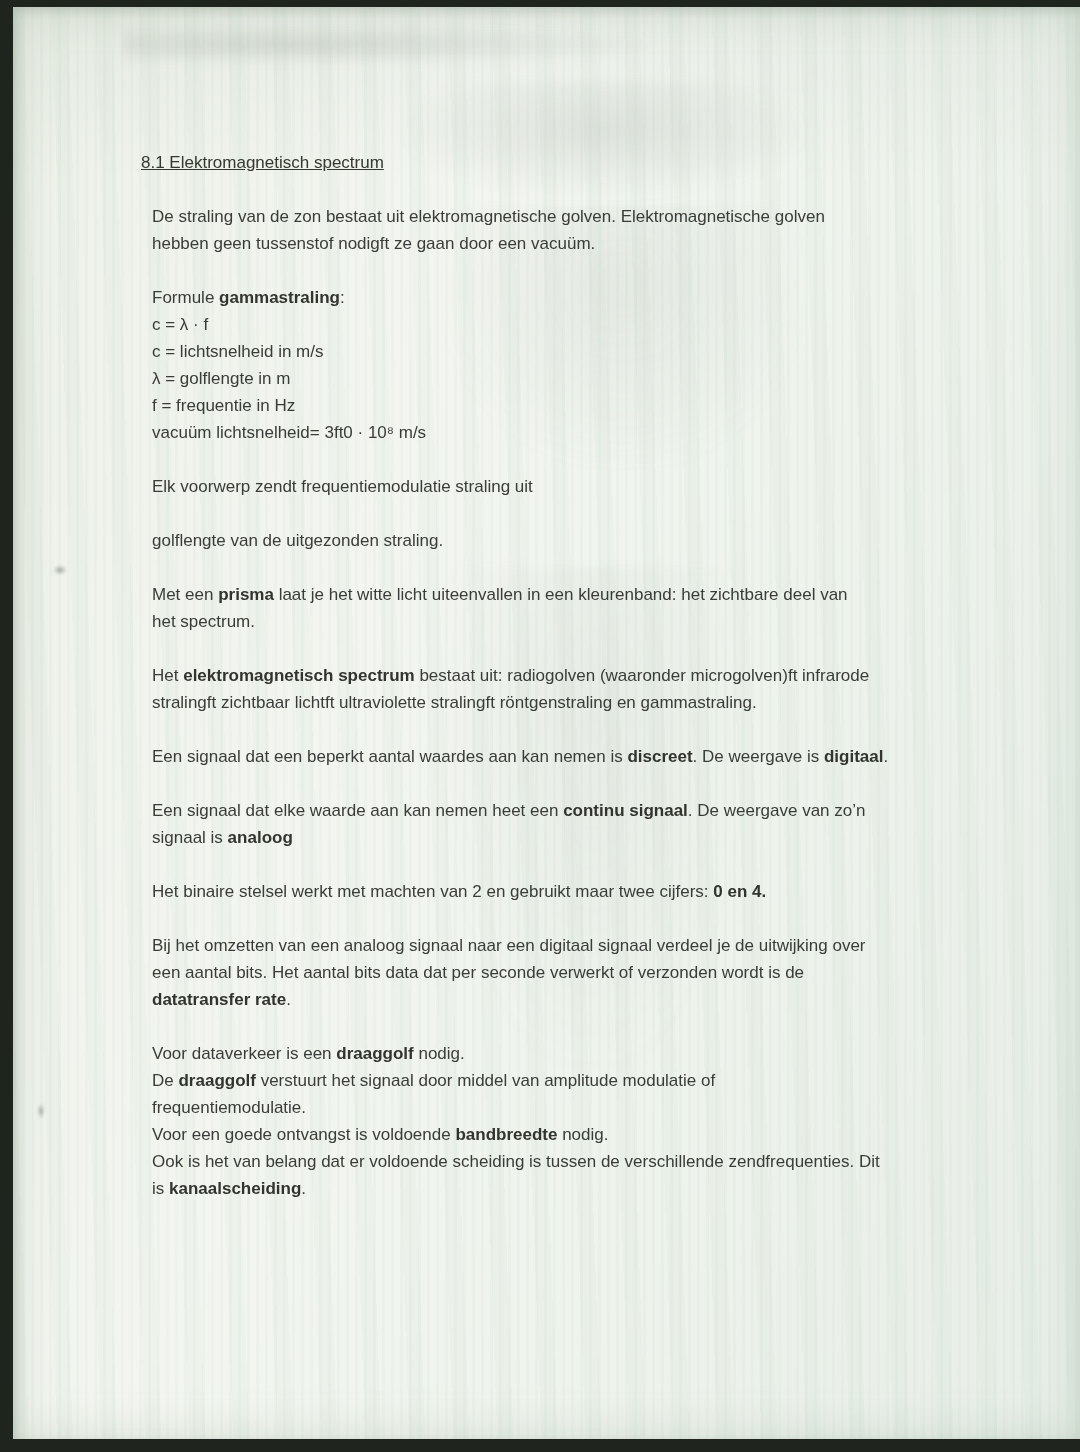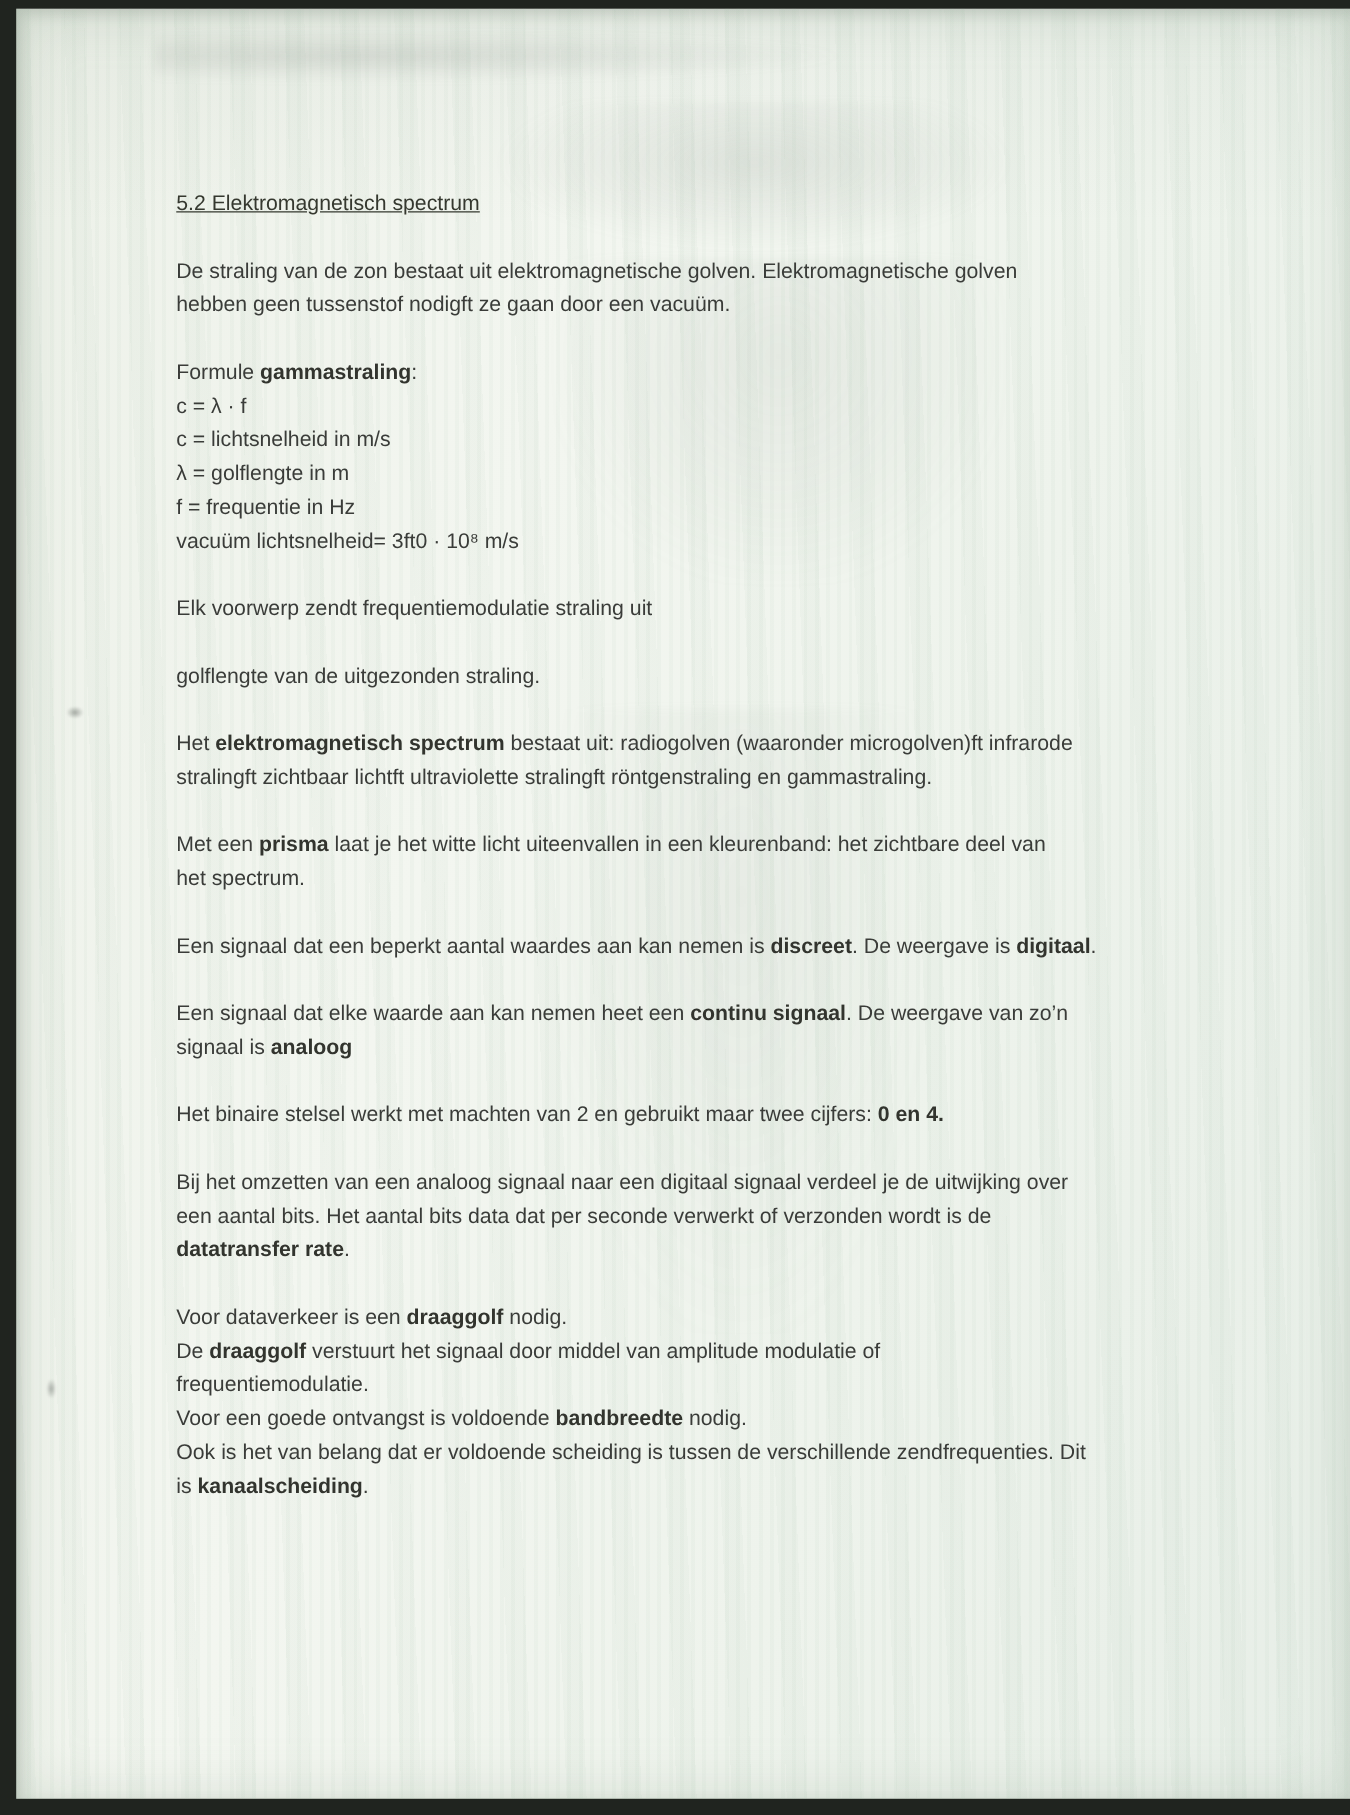--- a/index.html
+++ b/index.html
@@ -34,39 +34,39 @@
   .penmark2{left:24px;top:1096px;width:8px;height:16px;filter:blur(1px);
     background:radial-gradient(ellipse, rgba(90,95,90,0.45), transparent 70%);}
   .content{
     position:absolute;left:128px;top:142px;width:850px;
     color:var(--ink,#3a3c39);font-size:17px;line-height:27px;
   }
   .heading{
     font-size:17px;font-weight:400;text-decoration:underline;
     margin:0 0 27px 0;color:#35382f;
   }
-  p.para{margin:0 0 27px 0;}
+  p.para{margin:0 0 27px 11px;}
   .b{font-weight:700;color:#32342e;}
 </style>
 </head>
 <body style="--ink: #3a3c39;">
 
 <div class="paper">
   <div class="artifact smudge1"></div>
   <div class="artifact smudge2"></div>
   <div class="artifact smudge3"></div>
   <div class="artifact smudge4"></div>
   <div class="artifact penmark1"></div>
   <div class="artifact penmark2"></div>
   <div class="content">
-      <h2 class="heading"><span>5.2 Elektromagnetisch spectrum</span></h2>
+      <h2 class="heading"><span>8.1 Elektromagnetisch spectrum</span></h2>
       <p class="para"><span>De straling van de zon bestaat uit elektromagnetische golven. Elektromagnetische golven</span><br><span>hebben geen tussenstof nodigft ze gaan door een vacuüm.</span></p>
       <p class="para"><span>Formule </span><span class="b">gammastraling</span><span>:</span><br><span>c = λ · f</span><br><span>c = lichtsnelheid in m/s</span><br><span>λ = golflengte in m</span><br><span>f = frequentie in Hz</span><br><span>vacuüm lichtsnelheid= 3ft0 · 10⁸ m/s</span></p>
       <p class="para"><span>Elk voorwerp zendt frequentiemodulatie straling uit</span><br><br><span>golflengte van de uitgezonden straling.</span></p>
+      <p class="para"><span>Met een </span><span class="b">prisma</span><span> laat je het witte licht uiteenvallen in een kleurenband: het zichtbare deel van</span><br><span>het spectrum.</span></p>
       <p class="para"><span>Het </span><span class="b">elektromagnetisch spectrum</span><span> bestaat uit: radiogolven (waaronder microgolven)ft infrarode</span><br><span>stralingft zichtbaar lichtft ultraviolette stralingft röntgenstraling en gammastraling.</span></p>
-      <p class="para"><span>Met een </span><span class="b">prisma</span><span> laat je het witte licht uiteenvallen in een kleurenband: het zichtbare deel van</span><br><span>het spectrum.</span></p>
       <p class="para"><span>Een signaal dat een beperkt aantal waardes aan kan nemen is </span><span class="b">discreet</span><span>. De weergave is </span><span class="b">digitaal</span><span>.</span></p>
       <p class="para"><span>Een signaal dat elke waarde aan kan nemen heet een </span><span class="b">continu signaal</span><span>. De weergave van zo’n</span><br><span>signaal is </span><span class="b">analoog</span></p>
       <p class="para"><span>Het binaire stelsel werkt met machten van 2 en gebruikt maar twee cijfers: </span><span class="b">0 en 4.</span></p>
       <p class="para"><span>Bij het omzetten van een analoog signaal naar een digitaal signaal verdeel je de uitwijking over</span><br><span>een aantal bits. Het aantal bits data dat per seconde verwerkt of verzonden wordt is de</span><br><span class="b">datatransfer rate</span><span>.</span></p>
       <p class="para"><span>Voor dataverkeer is een </span><span class="b">draaggolf</span><span> nodig.</span><br><span>De </span><span class="b">draaggolf</span><span> verstuurt het signaal door middel van amplitude modulatie of</span><br><span>frequentiemodulatie.</span><br><span>Voor een goede ontvangst is voldoende </span><span class="b">bandbreedte</span><span> nodig.</span><br><span>Ook is het van belang dat er voldoende scheiding is tussen de verschillende zendfrequenties. Dit</span><br><span>is </span><span class="b">kanaalscheiding</span><span>.</span></p>
     </div>
 </div>
 
 </body></html>

